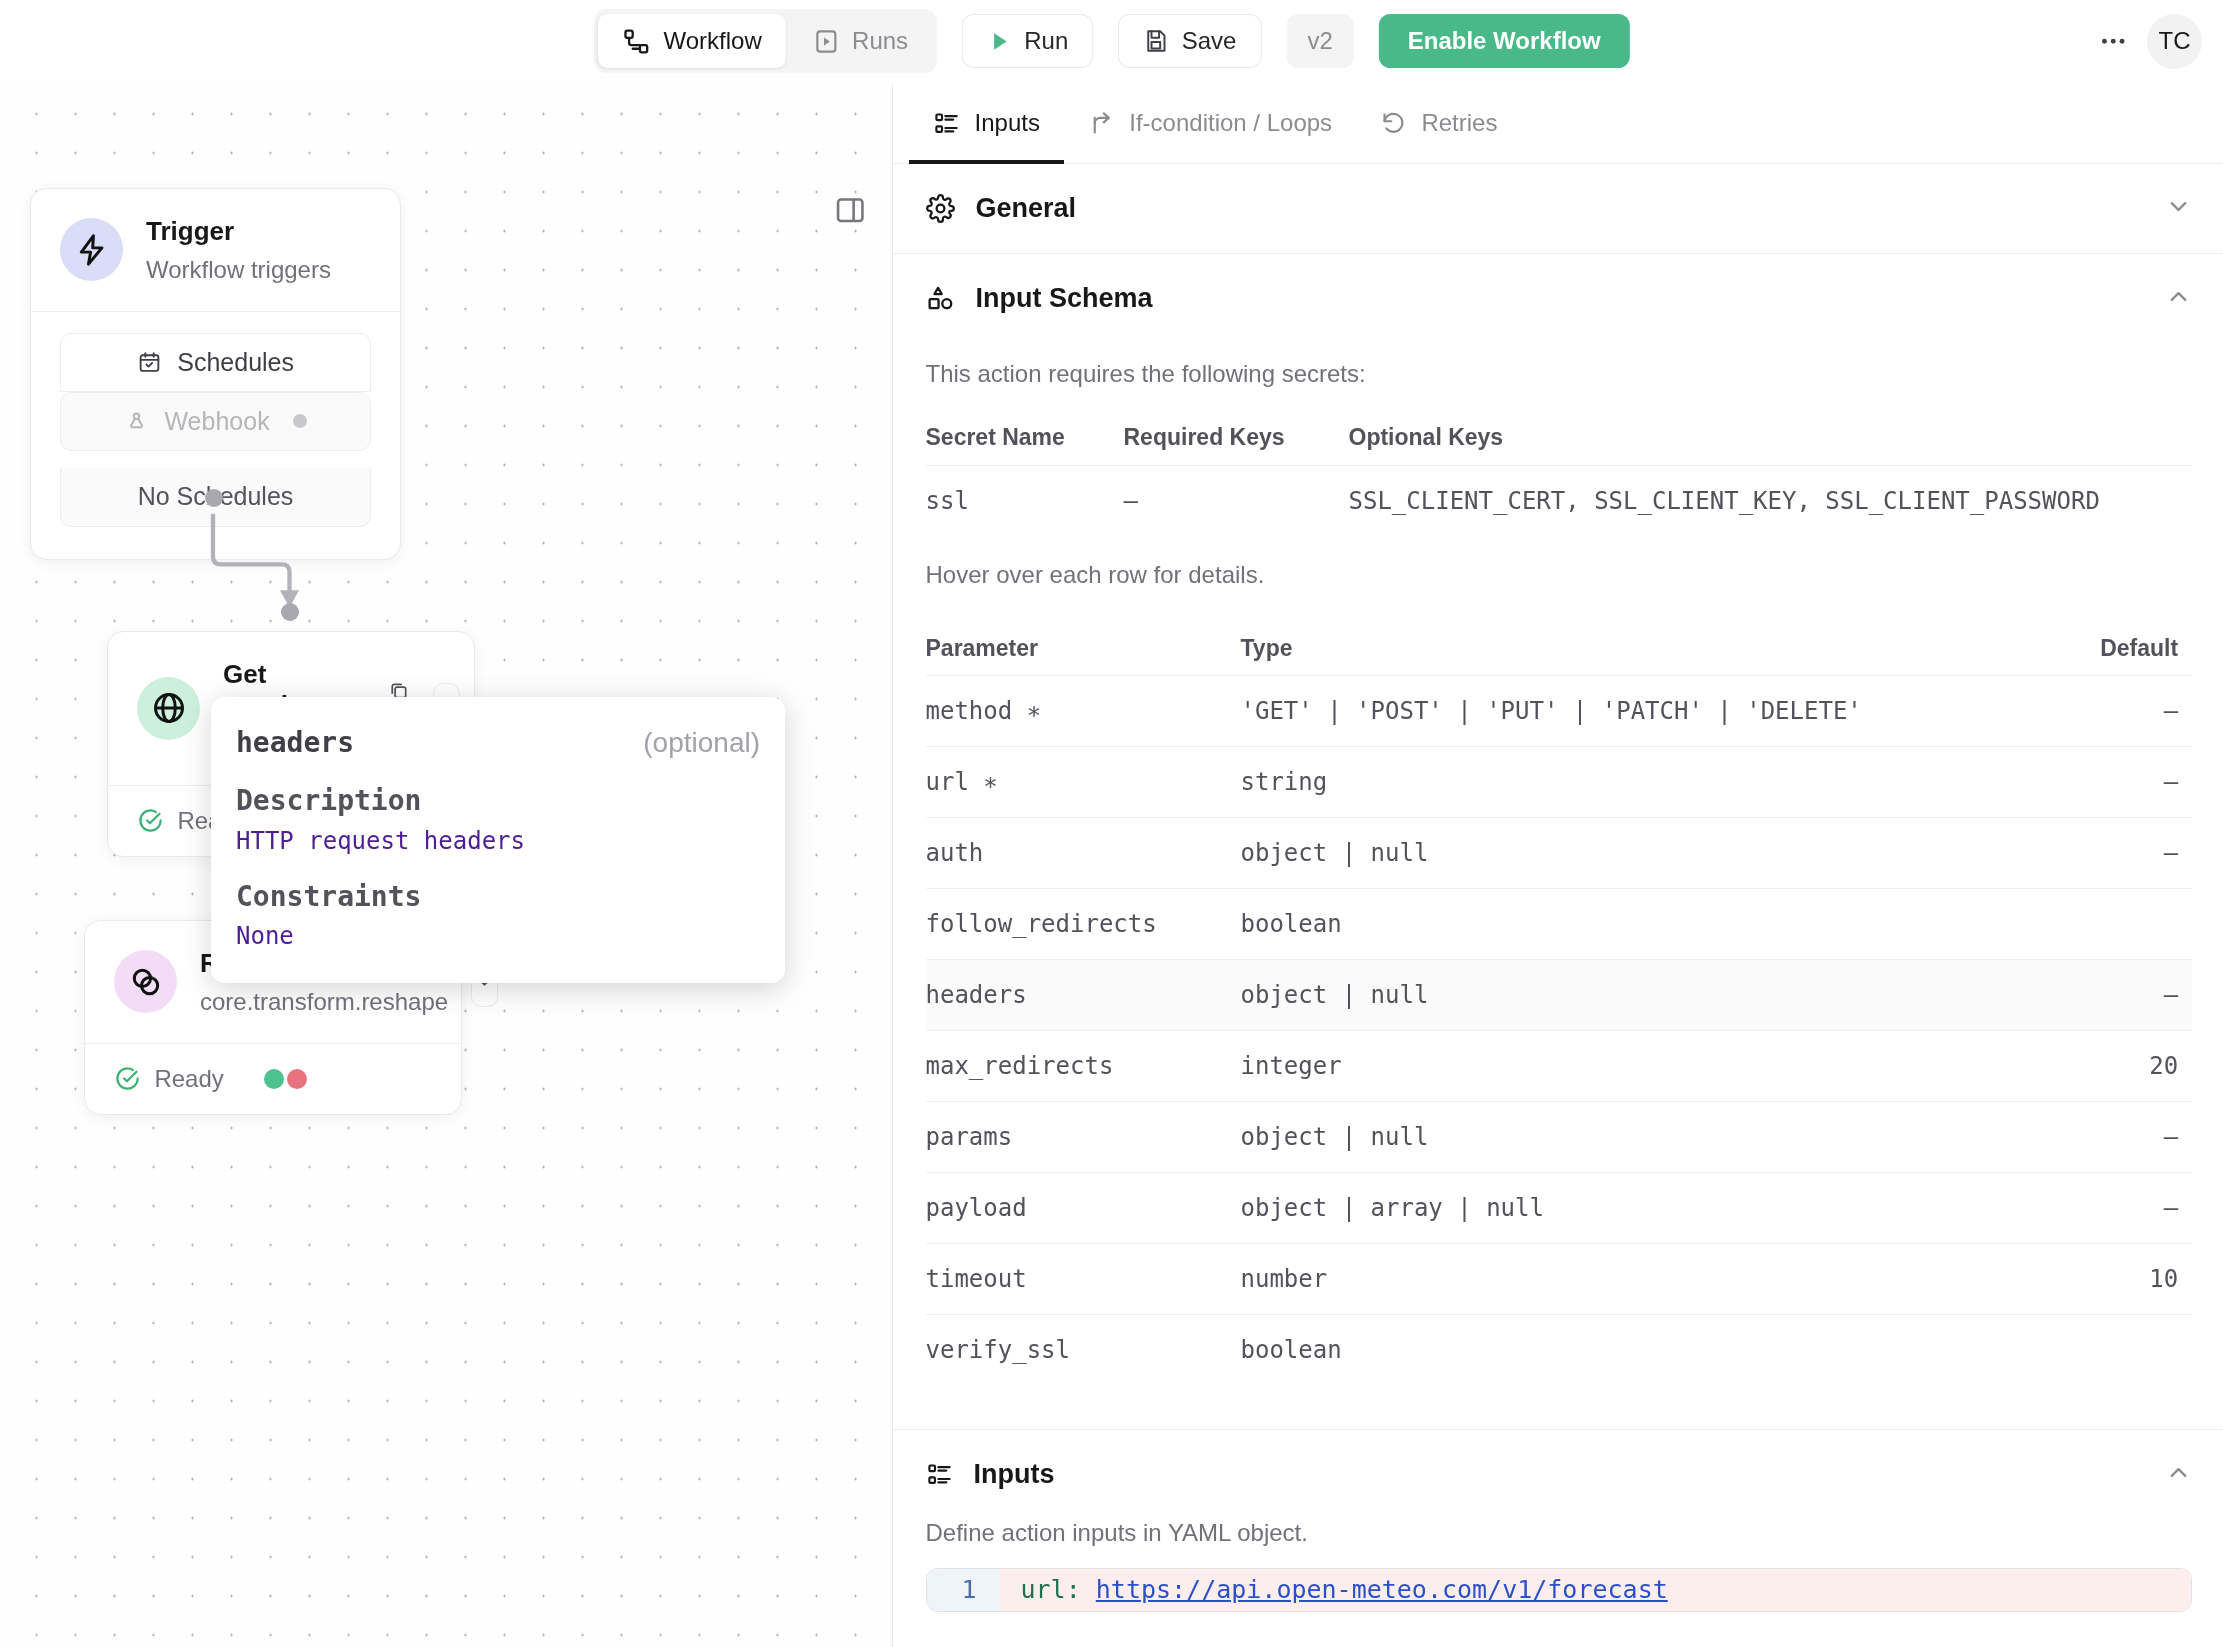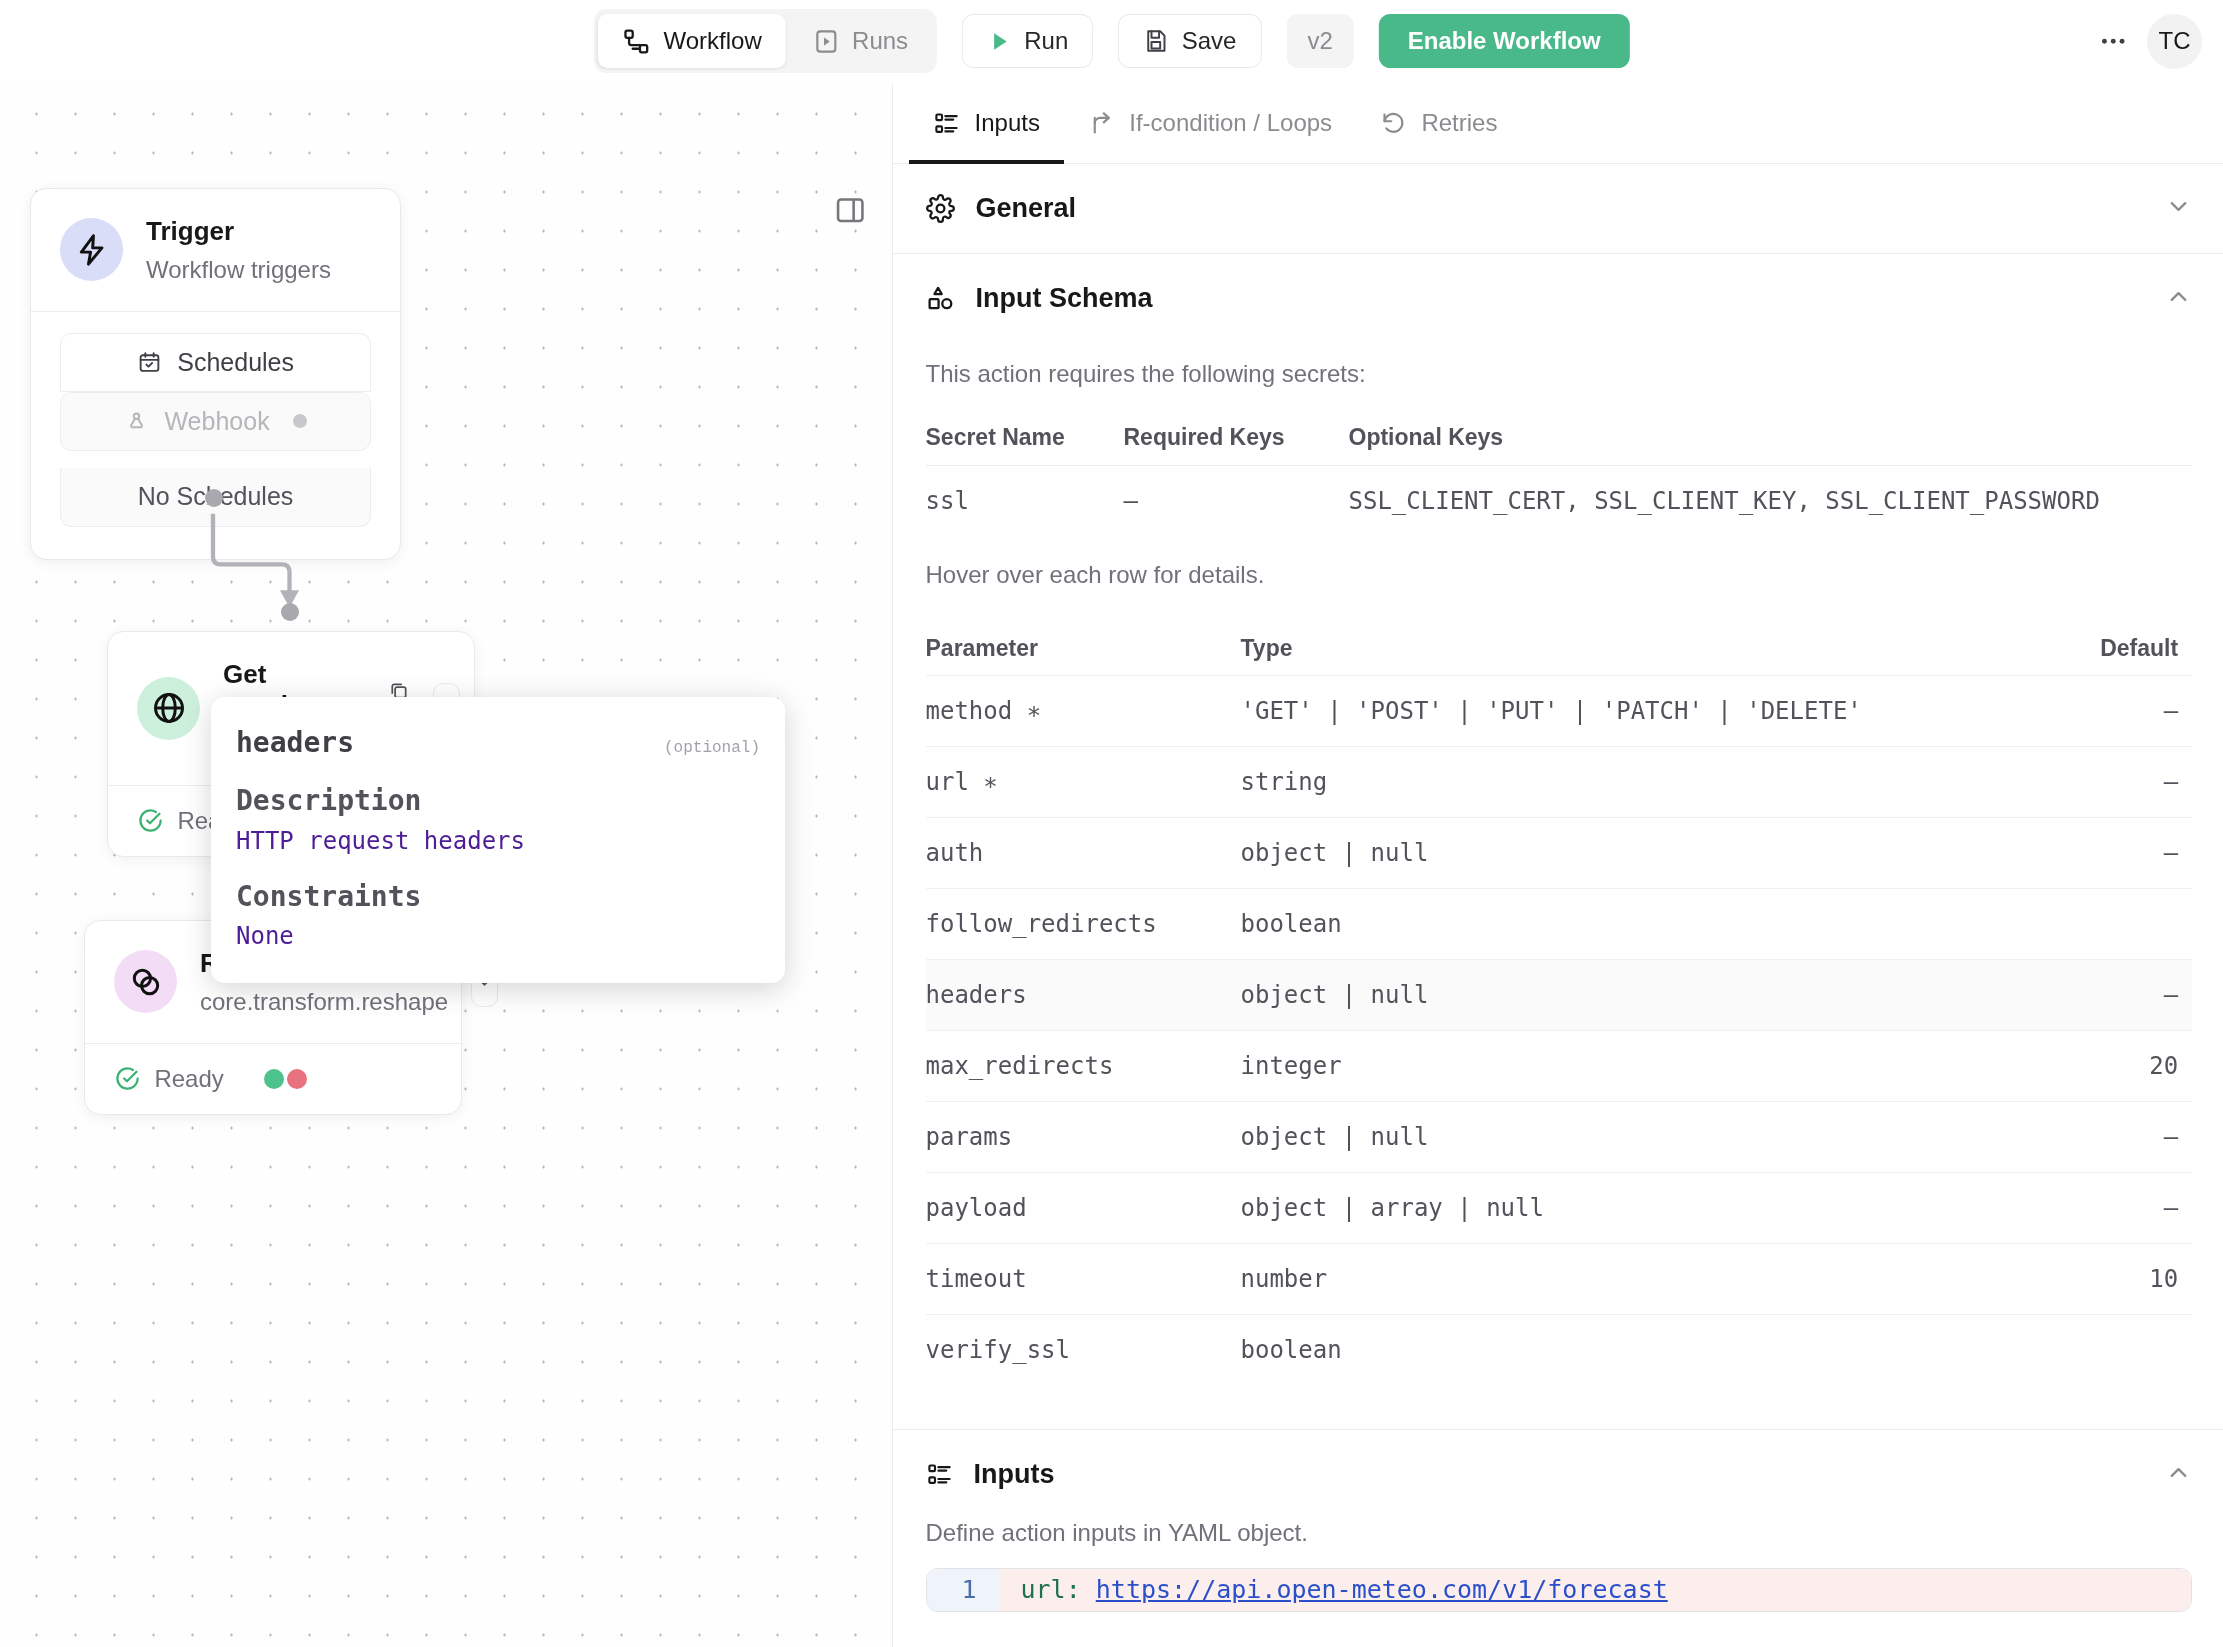--- a/index.html
+++ b/index.html
@@ -110,21 +110,21 @@
 
   
   .tooltip {
     position: absolute; background: #fff; border-radius: 13.4px;
     box-shadow: 0 5.7px 29px rgba(0,0,0,.17); padding: 29px 25px 32.5px;
     width: 574px; z-index: 40;
   }
   .tt-row { display: flex; align-items: baseline; justify-content: space-between; }
   .tt-name { font-family: "DejaVu Sans Mono", monospace; font-weight: 700;
     font-size: 28px; color: #3f3f46; }
-  .tt-opt { font-family: Liberation Mono, monospace; font-size: 16px; color: #a1a1aa; }
+  .tt-opt { font-family: Liberation Sans, sans-serif; font-size: 28px; color: #a1a1aa; }
   .tt-h { font-family: "DejaVu Sans Mono", monospace; font-weight: 700;
     font-size: 28px; color: #52525b; margin-top: 25px; }
   .tt-v { font-family: "DejaVu Sans Mono", monospace; font-size: 24px;
     color: #4c1d95; margin-top: 9.6px; }
 
   
   .rpanel {
     position: absolute; top: 84px; left: 892px; width: 1332px; height: 1565px;
     background: #fff; border-left: 1px solid #ebebee; overflow: hidden;
   }

